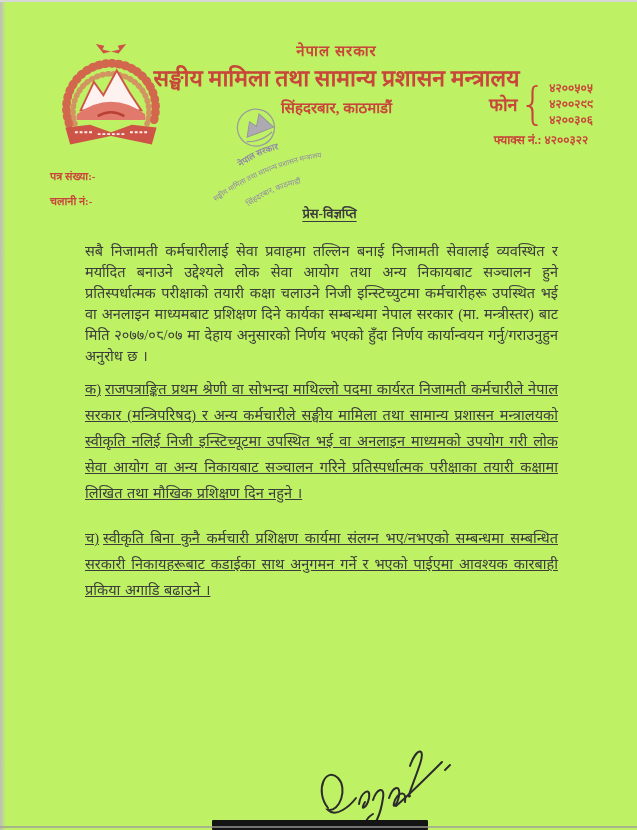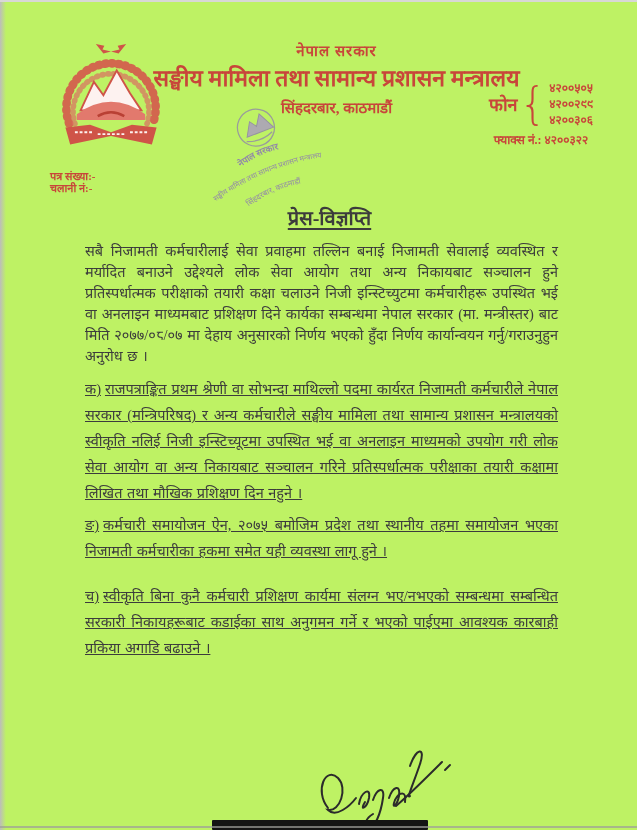--- a/index.html
+++ b/index.html
@@ -30,31 +30,31 @@
 
   .phone-block{position:absolute;right:44px;top:80px;color:#c8463a;}
   .phone-row{display:flex;align-items:center;justify-content:flex-end;}
   .phone-label{font-size:18px;font-weight:bold;margin-right:2px;}
   .brace{font-family:"DejaVu Sans",sans-serif;font-size:42px;font-weight:200;line-height:.9;margin-right:3px;transform:scaleY(1.05);}
   .phone-nums{font-size:12px;line-height:16px;text-align:left;font-weight:bold;}
   .fax-row{font-size:12px;font-weight:bold;margin-top:3px;text-align:center;}
 
   .ref-left{position:absolute;left:50px;color:#c8463a;font-size:11px;font-weight:bold;margin-top:12px;}
   .ref-patra{top:156px;}
-  .ref-chalani{top:168px;}
+  .ref-chalani{top:181px;}
 
   
   .stamp{position:absolute;left:190px;top:98px;width:156px;height:122px;
     transform:rotate(-21deg);opacity:.85;}
 
   
   .doc-title{
     position:absolute;left:0;right:0;top:204px;text-align:center;
     padding-left:22px;
-    font-size:20px;font-weight:bold;color:#3c3c3c;
+    font-size:13px;font-weight:bold;color:#3c3c3c;
   }
   .doc-title span{text-decoration:underline;text-underline-offset:3px;}
 
   
   .body-block{
     position:absolute;left:85px;top:241px;width:473px;
     color:#3c3c3c;font-size:14.5px;
   }
   .intro{line-height:21px;text-align:justify;margin:0 0 9px 0;word-spacing:1px;}
   .item{line-height:26px;text-align:justify;margin:0 0 6px 0;word-spacing:1px;text-decoration:underline;}
@@ -135,23 +135,20 @@
   <div class="doc-title">
     <span>प्रेस-विज्ञप्ति</span>
   </div>
 
   <div class="body-block">
     <p class="intro">सबै निजामती कर्मचारीलाई सेवा प्रवाहमा तल्लिन बनाई निजामती सेवालाई व्यवस्थित र मर्यादित बनाउने उद्देश्यले लोक सेवा आयोग तथा अन्य निकायबाट सञ्चालन हुने प्रतिस्पर्धात्मक परीक्षाको तयारी कक्षा चलाउने निजी इन्स्टिच्युटमा कर्मचारीहरू उपस्थित भई वा अनलाइन माध्यमबाट प्रशिक्षण दिने कार्यका सम्बन्धमा नेपाल सरकार (मा. मन्त्रीस्तर) बाट मिति २०७७/०८/०७ मा देहाय अनुसारको निर्णय भएको हुँदा निर्णय कार्यान्वयन गर्नु/गराउनुहुन अनुरोध छ ।</p>
 
     <div class="item">
       <span class="item-label">क)</span><span>राजपत्राङ्कित प्रथम श्रेणी वा सोभन्दा माथिल्लो पदमा कार्यरत निजामती कर्मचारीले नेपाल सरकार (मन्त्रिपरिषद) र अन्य कर्मचारीले सङ्घीय मामिला तथा सामान्य प्रशासन मन्त्रालयको स्वीकृति नलिई निजी इन्स्टिच्यूटमा उपस्थित भई वा अनलाइन माध्यमको उपयोग गरी लोक सेवा आयोग वा अन्य निकायबाट सञ्चालन गरिने प्रतिस्पर्धात्मक परीक्षाका तयारी कक्षामा लिखित तथा मौखिक प्रशिक्षण दिन नहुने ।</span>
     </div>
-    <div class="item">
-      <span class="item-label">ङ)</span><span>कर्मचारी समायोजन ऐन, २०७५ बमोजिम प्रदेश तथा स्थानीय तहमा समायोजन भएका निजामती कर्मचारीका हकमा समेत यही व्यवस्था लागू हुने ।</span>
-    </div>
     <div class="item item-cha">
       <span class="item-label">च)</span><span>स्वीकृति बिना कुनै कर्मचारी प्रशिक्षण कार्यमा संलग्न भए/नभएको सम्बन्धमा सम्बन्धित सरकारी निकायहरूबाट कडाईका साथ अनुगमन गर्ने र भएको पाईएमा आवश्यक कारबाही प्रकिया अगाडि बढाउने ।</span>
     </div>
   </div>
 
   <svg class="signature" viewBox="0 0 152 88">
     <g fill="none" stroke="#2b2b2b" stroke-width="2" stroke-linecap="round">
       <path d="M22,64 C8,46 20,22 32,34 C42,44 34,68 22,66 C30,74 44,62 50,54"></path>
       <path d="M53,60 C55,48 65,42 63,54 C61,64 53,68 59,58"></path>
       <path d="M67,56 C71,44 79,42 77,54 C75,68 69,86 61,84 C57,82 60,74 67,70"></path>

